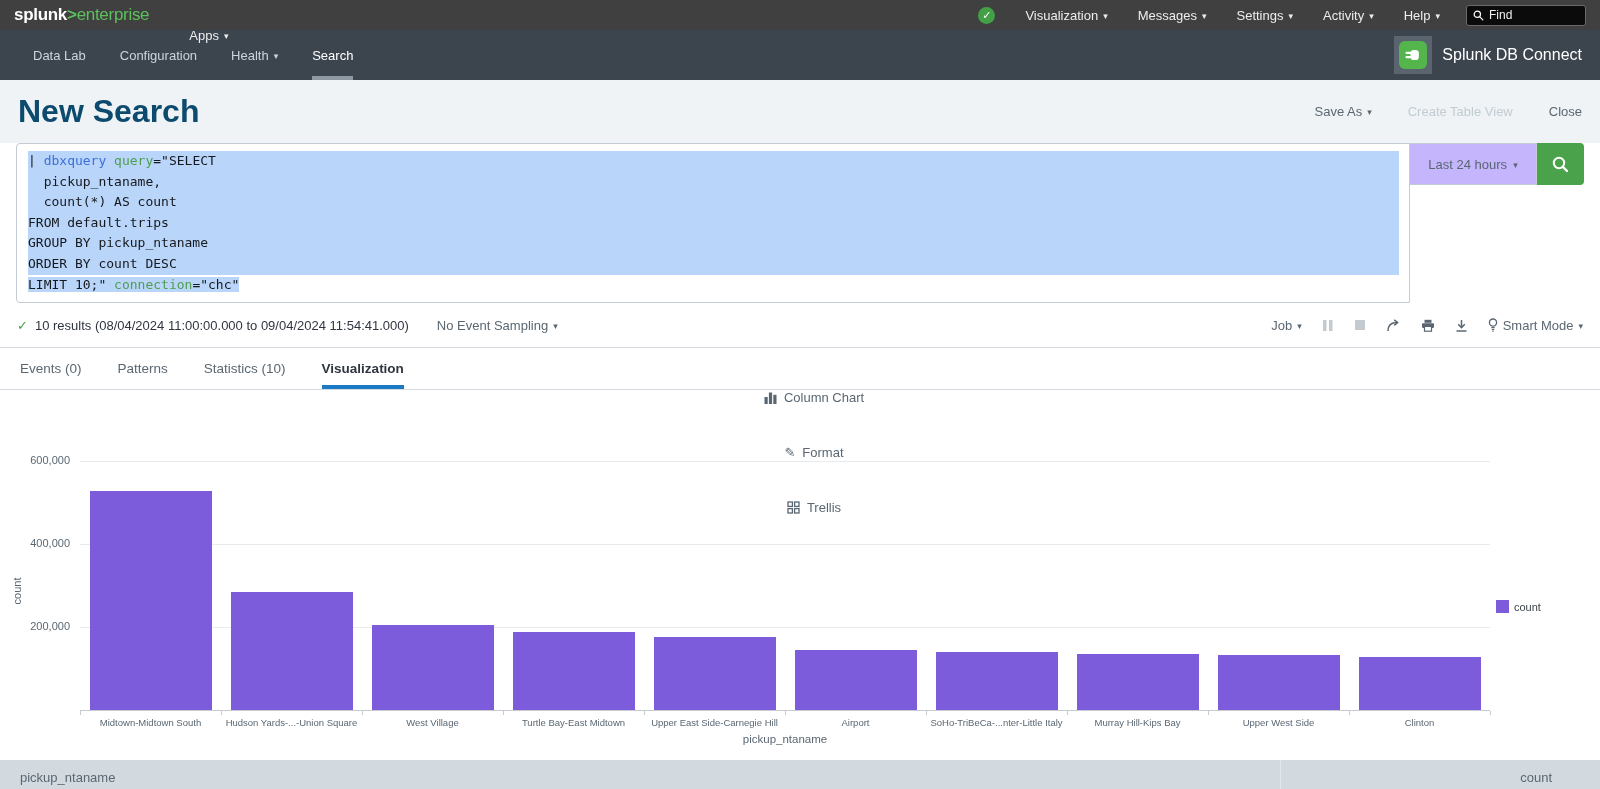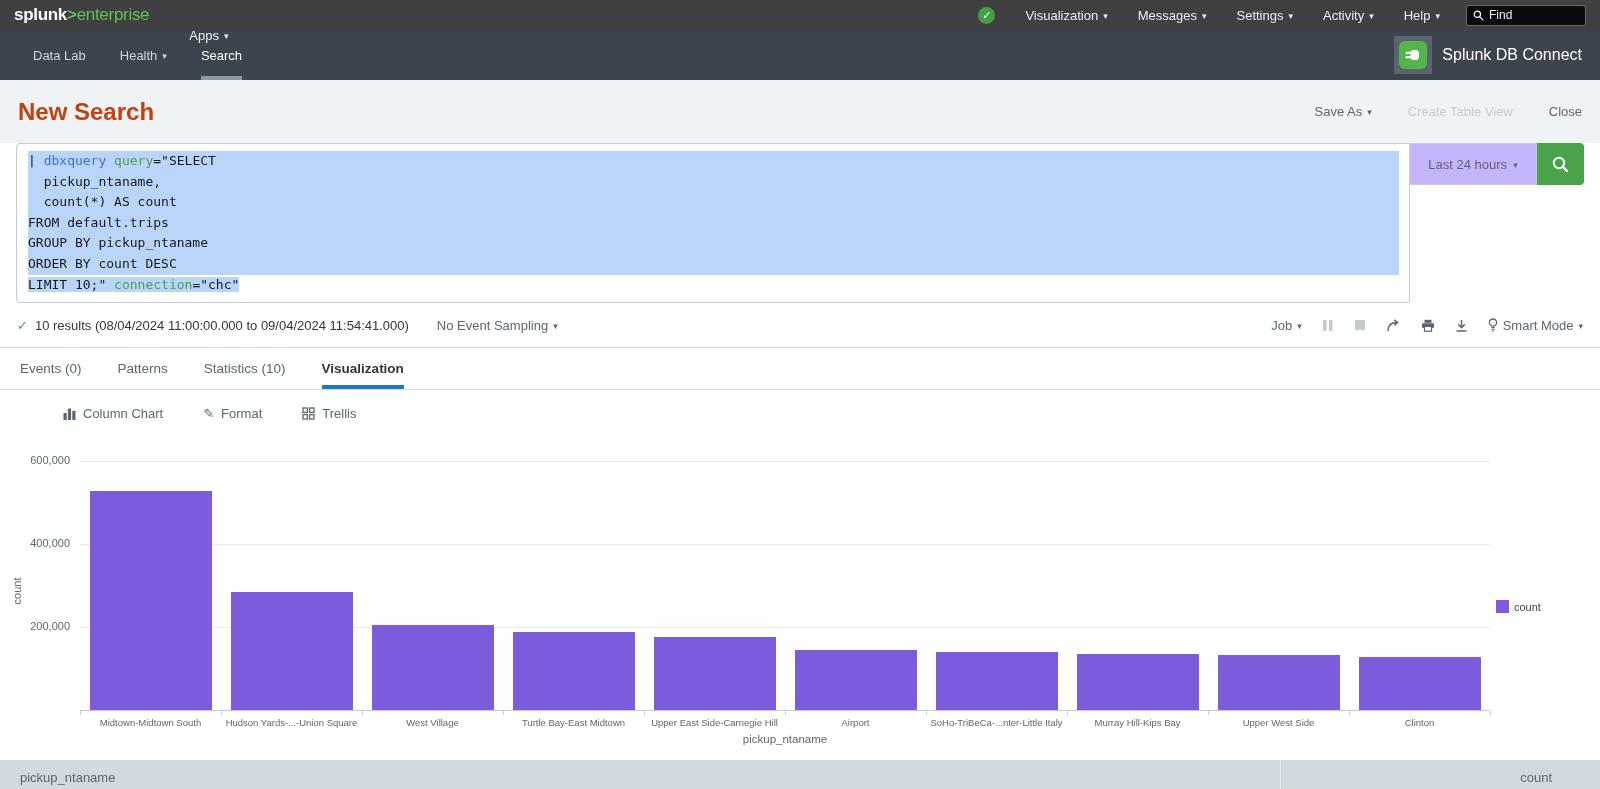--- a/index.html
+++ b/index.html
@@ -31,21 +31,21 @@
   .ab-item { height:50px; display:flex; align-items:center; gap:5px; padding:0 17px; font-size:13px; color:#ced4da;
              position:relative; cursor:pointer; white-space:nowrap; }
   .ab-item.active { color:#fff; }
   .ab-item.active::after { content:""; position:absolute; left:17px; right:17px; bottom:0; height:4px; background:#8d98a2; }
   .ab-right { margin-left:auto; display:flex; align-items:center; gap:10px; padding-right:18px; }
   .db-tile { width:38px; height:38px; background:#59646e; display:flex; align-items:center; justify-content:center; }
   .db-icon { width:28px; height:28px; background:#55b54d; border-radius:6px; display:flex; align-items:center; justify-content:center; }
   .app-title { color:#fff; font-size:16px; white-space:nowrap; }
   
   .page-header { height:63px; background:#f0f3f5; display:flex; align-items:center; padding:0 18px; }
-  .page-title { font-size:24px; font-weight:bold; color:#c2410c; }
+  .page-title { font-size:32px; font-weight:bold; color:#0c4a6e; }
   .ph-actions { margin-left:auto; display:flex; align-items:center; gap:36px; font-size:13px; color:#5a6772; }
   .ph-link { display:flex; align-items:center; gap:5px; cursor:pointer; }
   .ph-link.disabled { color:#c2ccd3; cursor:default; }
   
   .search-row { display:flex; align-items:flex-start; padding:0 16px; }
   .query-box { flex:1; height:160px; background:#fff; border:1px solid #c3ccd4; border-radius:4px 0 0 4px;
                font-family:"DejaVu Sans Mono", monospace; font-size:13px; line-height:20.6px;
                padding:7px 10px 0 11px; overflow:hidden; cursor:text; }
   .q-line { white-space:pre; }
   .q-sel { background:#b9d5f9; }
@@ -65,21 +65,21 @@
   .res-right { margin-left:auto; display:flex; align-items:center; gap:20px; color:#5a6772; }
   .res-link { display:flex; align-items:center; gap:5px; cursor:pointer; }
   .icon-btn { display:flex; align-items:center; cursor:pointer; }
   
   .tabs { height:42px; display:flex; align-items:stretch; gap:36px; padding-left:20px; border-bottom:1px solid #d5dbe0;
           font-size:13.5px; color:#5a6772; }
   .tab { display:flex; align-items:center; position:relative; cursor:pointer; white-space:nowrap; }
   .tab.active { color:#2f3640; font-weight:bold; }
   .tab.active::after { content:""; position:absolute; left:0; right:0; bottom:0; height:4px; background:#1c7ac4; }
   
-  .viz-toolbar { height:47px; display:flex; align-items:center; gap:40px; padding-left:63px; font-size:13px; color:#5a6772; }
+  .viz-toolbar { height:47px; display:flex; align-items:center; gap:40px; padding-left:28px; font-size:13px; color:#5a6772;flex-direction:column; }
   .viz-btn { display:flex; align-items:center; gap:7px; cursor:pointer; }
   .pencil { font-size:13px; }
   
   .chart-section { position:relative; height:323px; }
   .gridline { position:absolute; height:1px; background:#e8ebed; }
   .axis-line { position:absolute; height:1px; background:#c6ccd2; }
   .ytick { position:absolute; left:0; width:70px; text-align:right; font-size:11px; color:#5a6772; }
   .ylabel { position:absolute; left:4px; top:148px; font-size:11px; color:#5a6772; transform:rotate(-90deg); transform-origin:center; }
   .bar { position:absolute; cursor:pointer; }
   .xtick { position:absolute; width:1px; height:4px; background:#c6ccd2; }
@@ -130,20 +130,23 @@
       <circle cx="5.5" cy="5.5" r="4" fill="none" stroke="#fff" stroke-width="1.6"></circle>
       <line x1="8.7" y1="8.7" x2="12.5" y2="12.5" stroke="#fff" stroke-width="1.6" stroke-linecap="round"></line>
     </svg>
     <input placeholder="Find" style="">
   </div>
 </div>
 
 <div class="appbar">
   <div class="ab-item">
       <span>Data Lab</span>
+    </div>
+  <div class="ab-item">
+      <span>Configuration</span>
     </div>
   <div class="ab-item">
     <span>Health</span>
     <span class="caret">▾</span>
   </div>
   <div class="ab-item active">
       <span>Search</span>
     </div>
   <div class="ab-right">
     <div class="db-tile">

